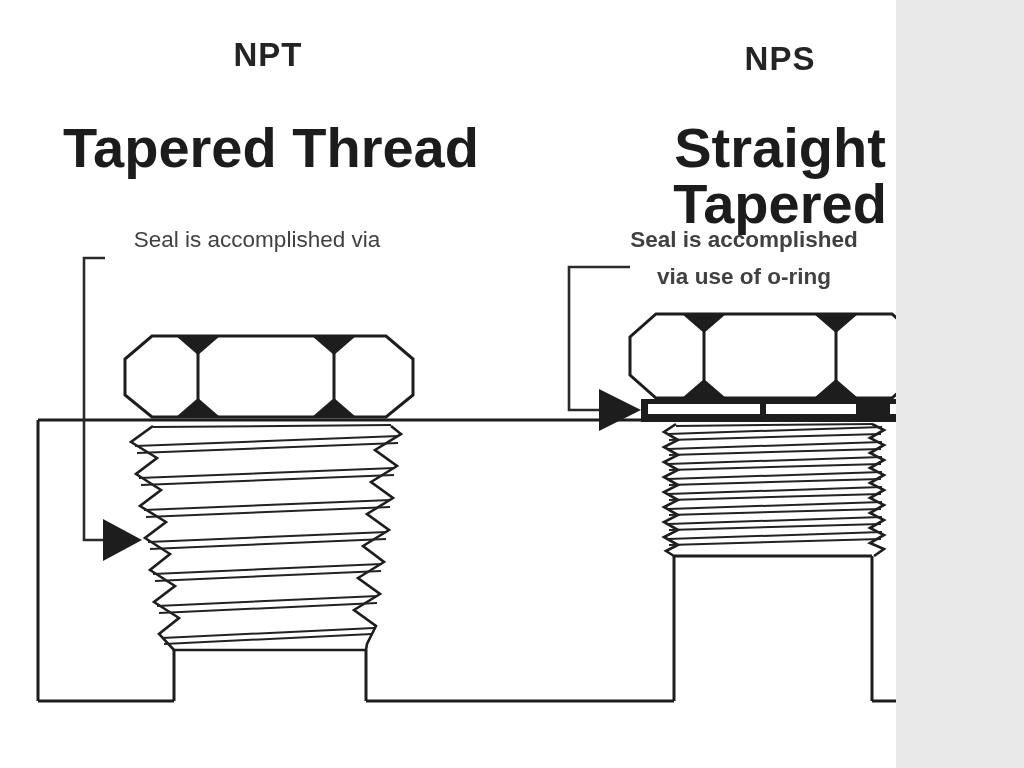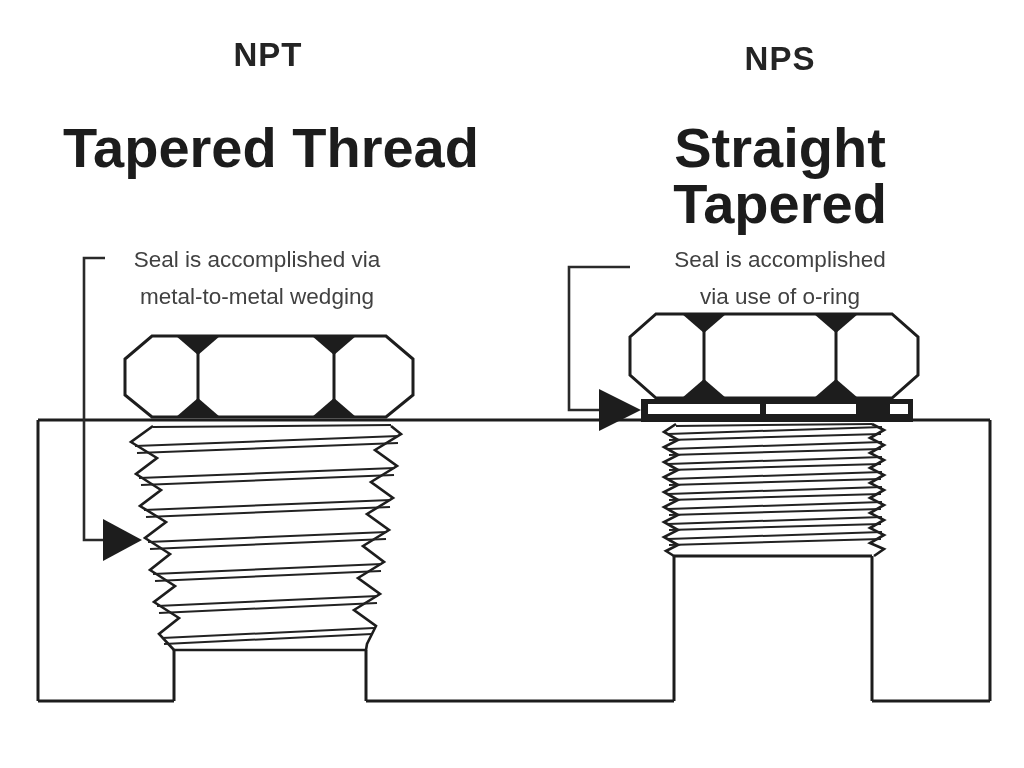--- a/index.html
+++ b/index.html
@@ -1,31 +1,31 @@
 <!DOCTYPE html>
 <html><head>
 <meta charset="utf-8">
 <style>
   html,body{margin:0;padding:0;background:#e9e9e9;}
   .canvas{
-    position:relative;width:1024px;height:768px;background:#ffffff;
+    position:relative;width:896px;height:768px;background:#ffffff;
     font-family:"Liberation Sans", sans-serif;overflow:hidden;
   }
   .abs{position:absolute;}
   .title-abbr{
     width:240px;text-align:center;font-size:33px;font-weight:bold;
     color:#242424;letter-spacing:1px;line-height:1;
   }
   .title-main{
     width:440px;text-align:center;font-size:56px;font-weight:bold;
     color:#1c1c1c;letter-spacing:0px;line-height:1;margin-top:25px;
   }
   .callout-text{
     width:320px;text-align:center;font-size:22.5px;font-weight:normal;
-    color:#414141;line-height:37px;margin-top:20px;
+    color:#414141;line-height:37px;
   }
   svg.diagram{position:absolute;left:0;top:0;}
   .ln{stroke:#1d1d1d;fill:none;stroke-width:3;}
   .ln-thin{stroke:#222222;fill:none;stroke-width:2;}
   .edge{stroke:#1d1d1d;fill:none;stroke-width:2.6;}
   .solid{fill:#1d1d1d;stroke:none;}
   .whitefill{fill:#ffffff;stroke:#1d1d1d;stroke-width:3;}
   .cell{fill:#ffffff;stroke:none;}
   .bracket{stroke:#2a2a2a;fill:none;stroke-width:2.6;}
 </style>
@@ -35,23 +35,22 @@
 <div class="canvas">
 
   <div class="abs title-abbr" style="left:148px;top:38px;">NPT</div>
   <div class="abs title-main" style="left:51px;top:95px;">Tapered Thread</div>
 
   <div class="abs title-abbr" style="left:660px;top:42px;">NPS</div>
   <div class="abs title-main" style="left:560px;top:95px;">Straight Tapered</div>
 
   <div class="abs callout-text" style="left:97px;top:221px;">
     <div>Seal is accomplished via</div>
-    <div>metal-to-metal wedging</div>
   </div>
-  <div class="abs callout-text" style="left:620px;top:221px;">
+  <div class="abs callout-text" style="left:584px;top:221px;font-weight:bold;">
     <div>Seal is accomplished</div>
     <div>via use of o-ring</div>
   </div>
 
   <svg class="diagram" width="1024" height="768" viewBox="0 0 1024 768">
 
     <g>
       <path class="ln" d="M38,420 L990,420"></path>
       <path class="ln" d="M38,420 L38,701"></path>
       <path class="ln" d="M990,420 L990,701"></path>

